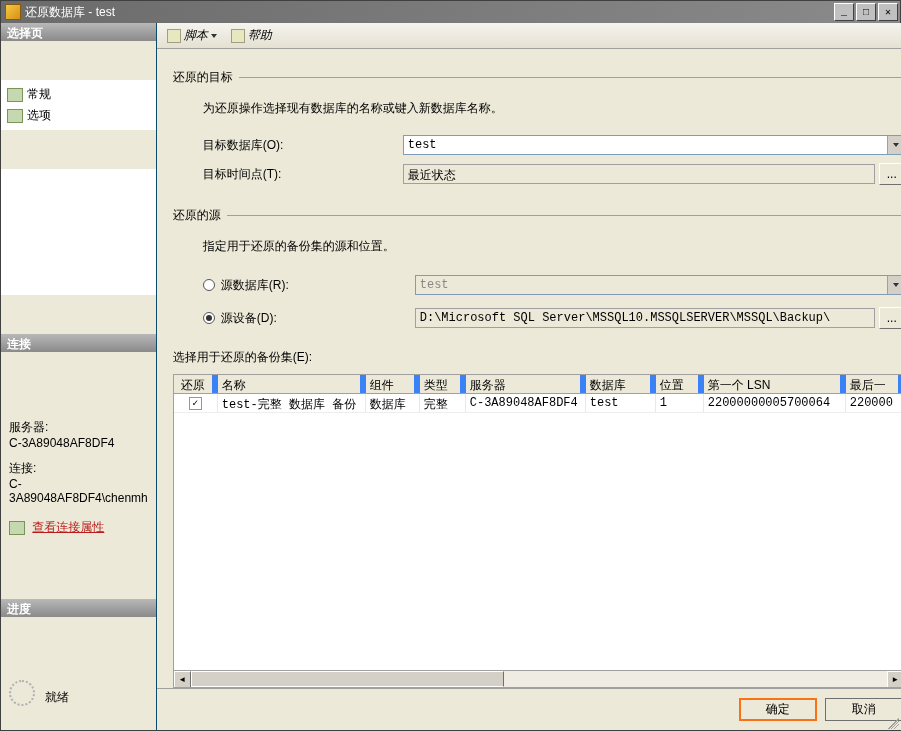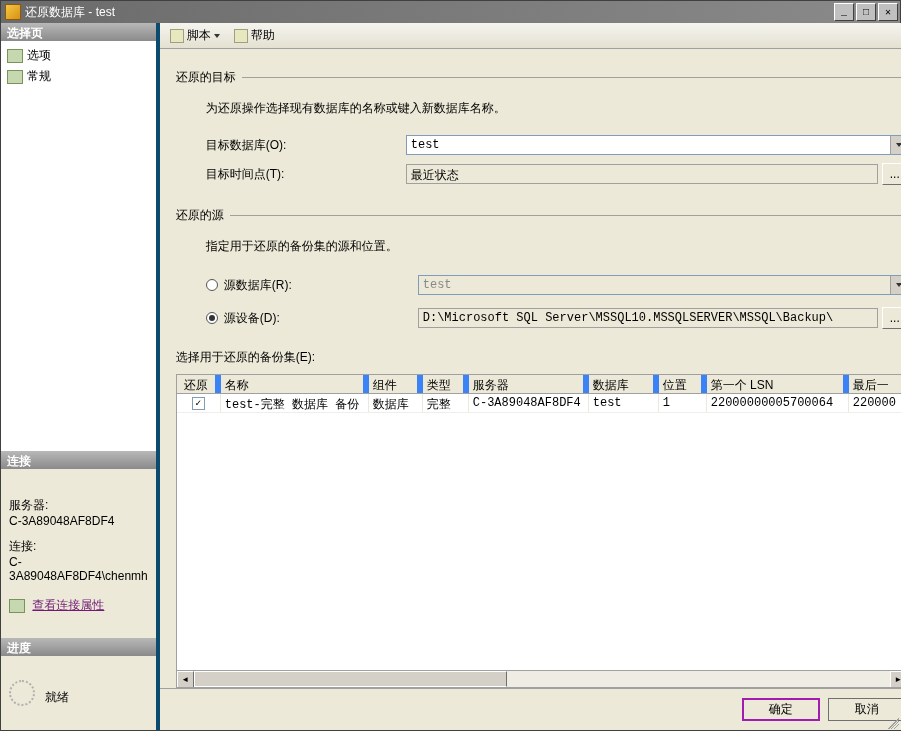--- a/index.html
+++ b/index.html
@@ -55,21 +55,22 @@
 }
 .body {
   flex: 1;
   display: flex;
   background: #ece9d8;
 }
 .sidebar {
   width: 222px;
   display: flex;
   flex-direction: column;
-  border-right: 4px solid #0c4a6e;
+  border-right: 1px solid #0c4a6e;
+  gap: 39px;
 }
 .section-header {
   height: 18px;
   background: linear-gradient(to bottom, #b8b8b8, #8a8a8a);
   color: white;
   padding: 2px 6px;
   font-weight: bold;
 }
 .sidebar-content {
   background: white;
@@ -93,21 +94,21 @@
 .sidebar-fill {
   background: white;
   flex: 1;
 }
 .connection-content, .progress-content {
   padding: 24px 8px;
   background: #ece9d8;
 }
 .connection-content .label { margin-top: 4px; }
 .conn-link {
-  color: #701a75;
+  color: #b91c1c;
   text-decoration: underline;
   cursor: pointer;
   margin-left: 4px;
 }
 .conn-icon {
   display: inline-block;
   width: 16px;
   height: 14px;
   background: #c5d8b0;
   border: 1px solid #7a9356;
@@ -138,20 +139,21 @@
   align-items: center;
   padding: 0 6px;
   gap: 6px;
 }
 .toolbar .tbtn {
   display: flex;
   align-items: center;
   gap: 3px;
   padding: 2px 4px;
   cursor: pointer;
+  font-style: italic;
 }
 .toolbar .ticon {
   width: 14px;
   height: 14px;
   background: #e8e8c0;
   border: 1px solid #a0a080;
 }
 .dropdown-arrow {
   width: 0; height: 0;
   border-left: 3px solid transparent;
@@ -345,21 +347,21 @@
   width: 78px;
   height: 23px;
   background: #ece9d8;
   border: 1px solid #707070;
   display: flex;
   align-items: center;
   justify-content: center;
   cursor: pointer;
 }
 .footer .btn.default {
-  border: 2px solid #a21caf;
+  border: 2px solid #f97316;
 }
 .resize-grip {
   position: absolute;
   right: 2px; bottom: 2px;
   width: 14px; height: 14px;
   background:
     linear-gradient(135deg, transparent 60%, #a0a0a0 60%, #a0a0a0 65%, transparent 65%, transparent 70%, #a0a0a0 70%, #a0a0a0 75%, transparent 75%, transparent 80%, #a0a0a0 80%, #a0a0a0 85%, transparent 85%);
 }
 </style>
 </head>
@@ -374,25 +376,25 @@
     <div class="winbtn">✕</div>
   </div>
 
   <div class="body">
 
     <div class="sidebar">
       <div class="section-header">选择页</div>
       <div class="sidebar-content">
         <div class="sidebar-item">
           <span class="icon"></span>
-          <span>选项</span>
+          <span>常规</span>
         </div>
         <div class="sidebar-item">
           <span class="icon"></span>
-          <span>常规</span>
+          <span>选项</span>
         </div>
       </div>
       <div class="sidebar-fill"></div>
 
       <div class="section-header">连接</div>
       <div class="connection-content">
         <div class="label">服务器:</div>
         <div>C-3A89048AF8DF4</div>
         <div class="label" style="margin-top:10px">连接:</div>
         <div>C-3A89048AF8DF4\chenmh</div>

